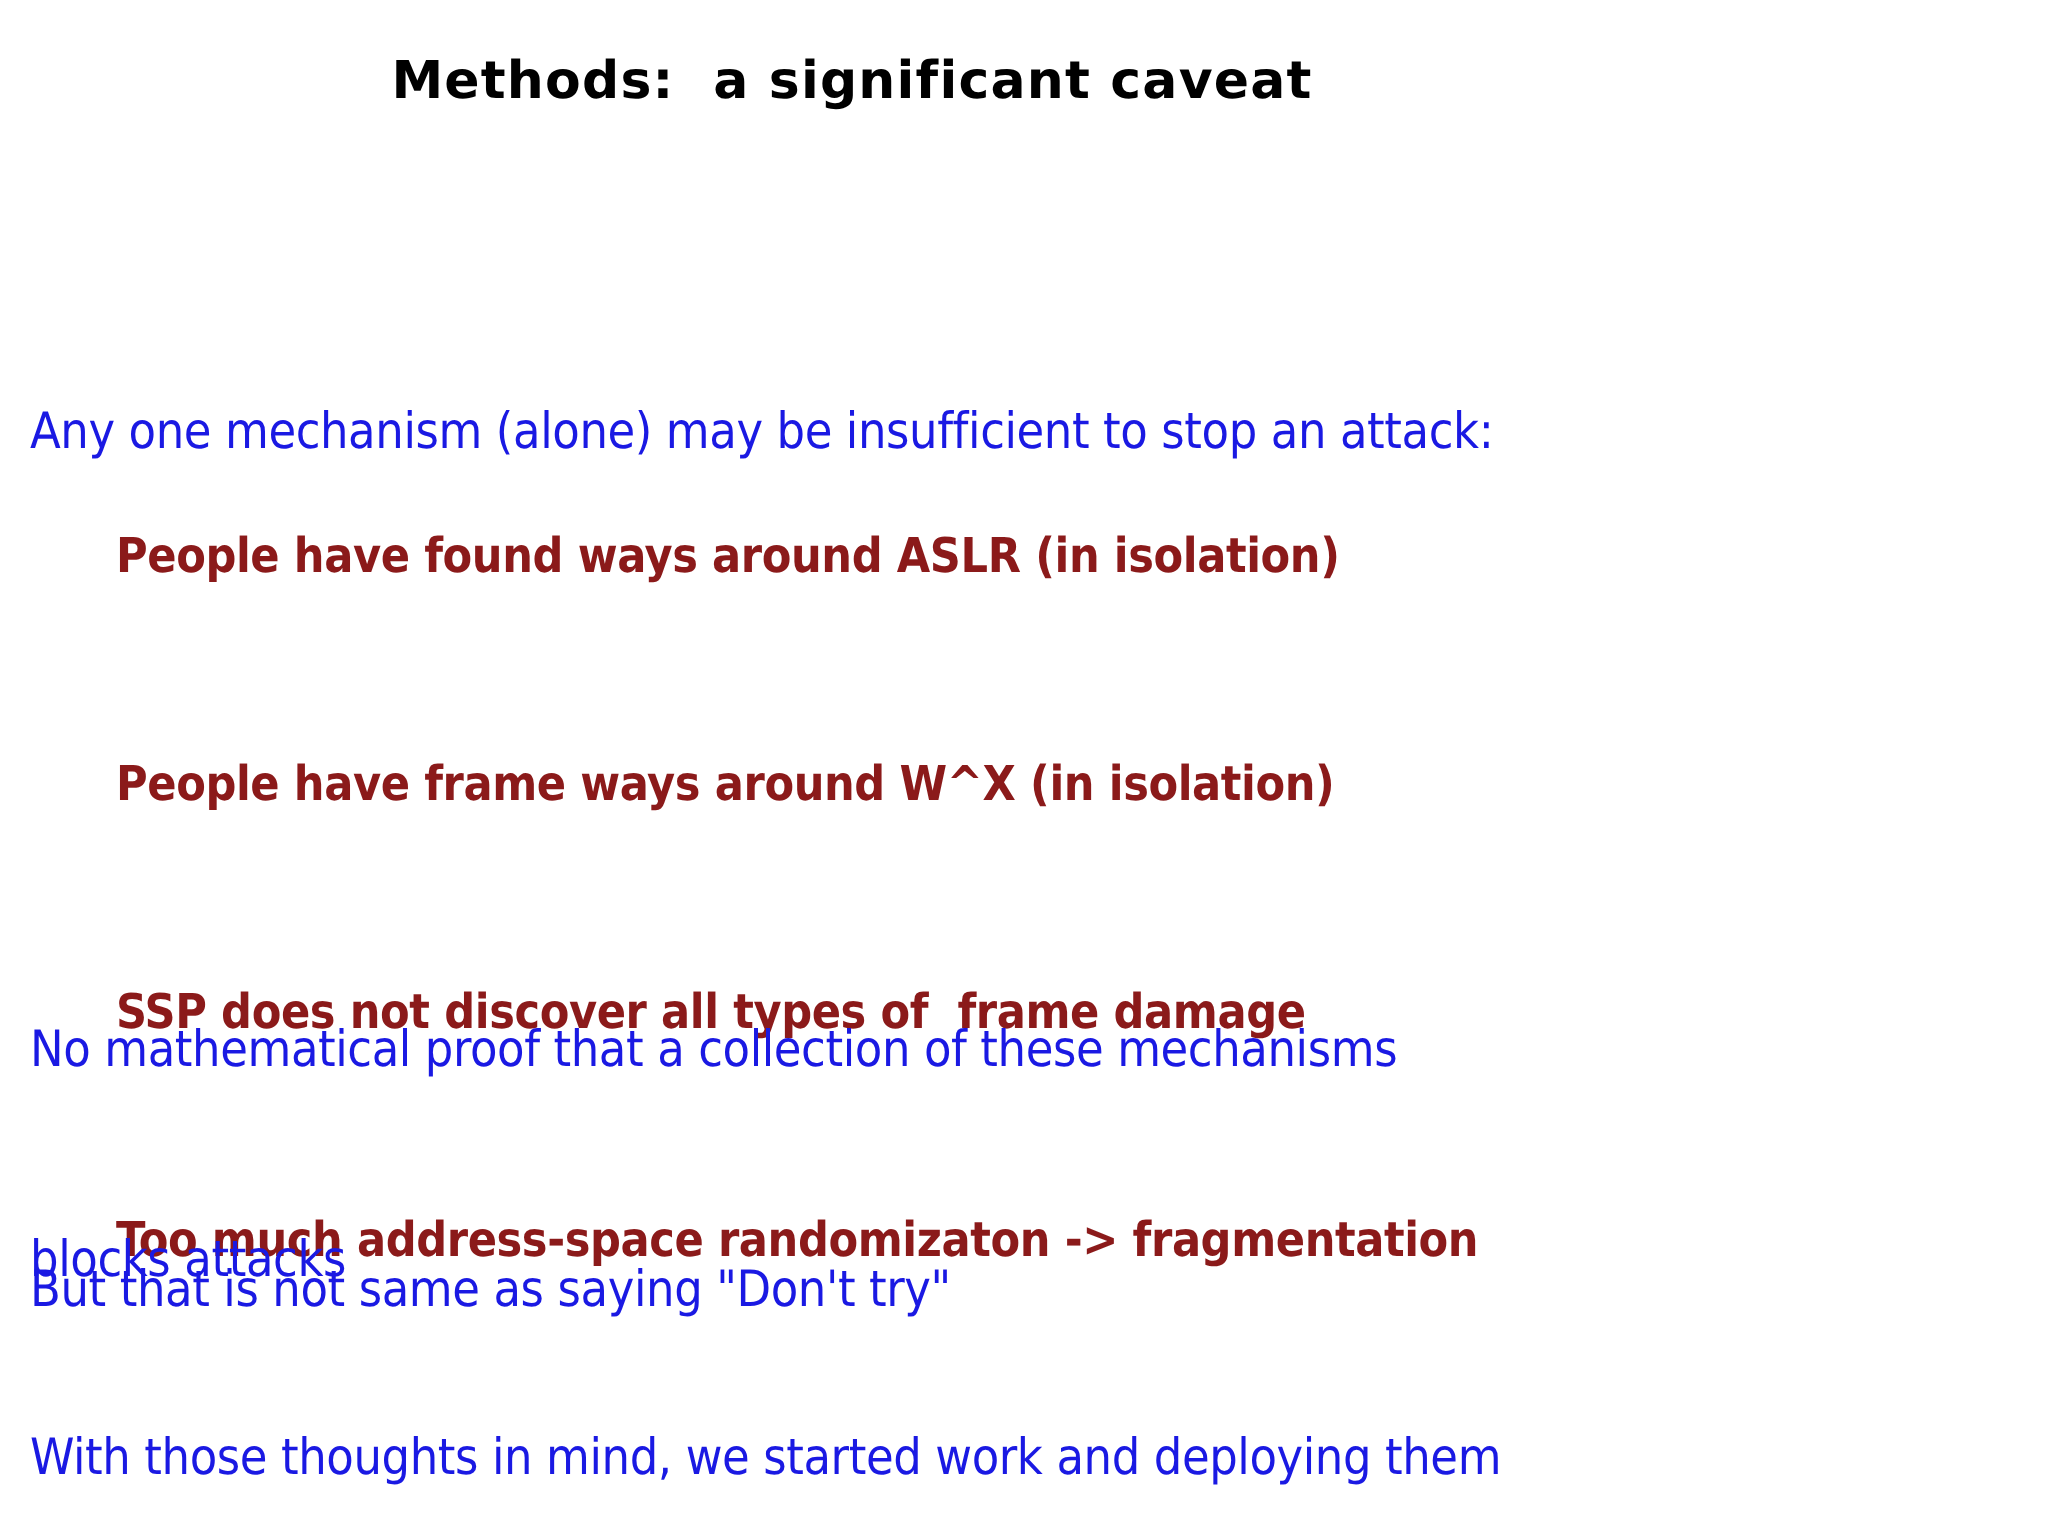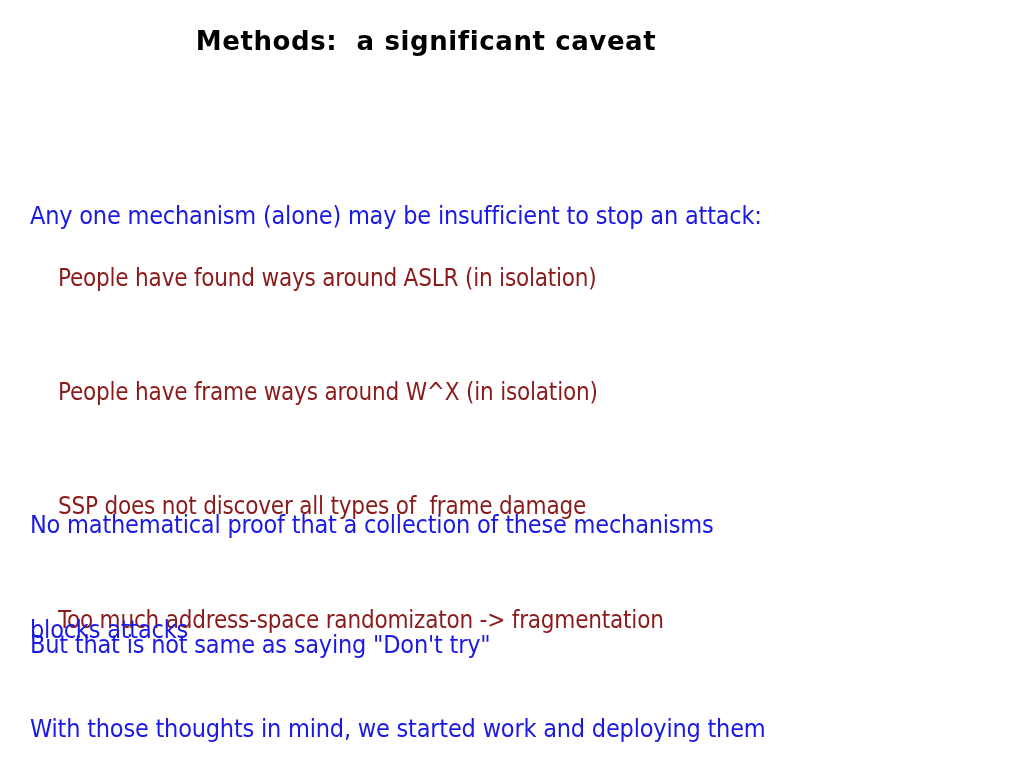--- a/index.html
+++ b/index.html
@@ -33,21 +33,21 @@
     font-family: "DejaVu Sans", sans-serif;
     font-weight: bold;
     font-size: 26px;
     letter-spacing: 0.6px;
     white-space: pre;
   }
 
   
   .blue-block {
     position: absolute;
-    left: 30px;
+    left: 15px;
     color: #1a19e3;
     font-family: "DejaVu Sans Condensed", "DejaVu Sans", sans-serif;
     font-size: 25px;
     line-height: 35px;
     white-space: pre;
     letter-spacing: -0.2px;
   }
   .blue-line { display: block; white-space: pre; }
 
   #blue-intro   { top: 128px; }
@@ -60,21 +60,21 @@
     position: absolute;
     left: 58px;
     top: 183px;
     color: #8b1a1a;
     font-family: "DejaVu Sans Condensed", "DejaVu Sans", sans-serif;
     font-size: 24px;
     line-height: 38px;
     white-space: pre;
     letter-spacing: -0.2px;
   }
-  .red-line { display: block; white-space: pre; }
+  .red-line { display: block; white-space: pre; font-weight: bold; }
   .red-line.indent { padding-left: 30px; }
 </style>
 </head>
 <body>
 
 <div class="slide">
 
   <div class="slide-title">Methods:  a significant caveat</div>
 
   <div class="blue-block" id="blue-intro">

